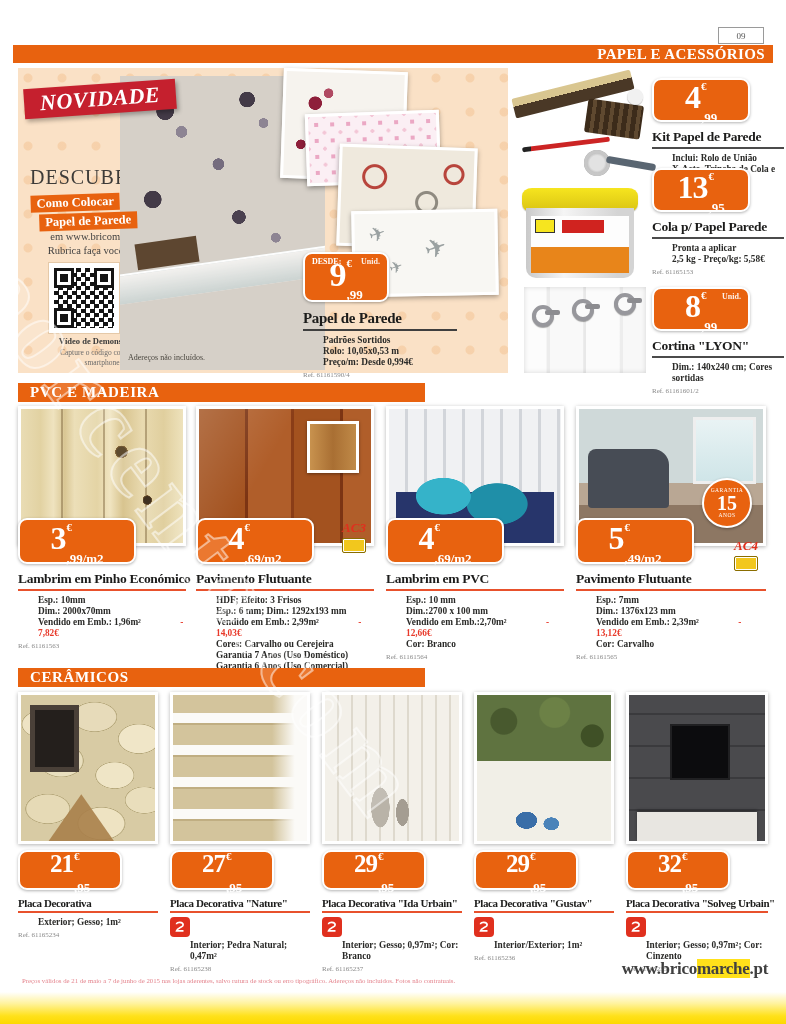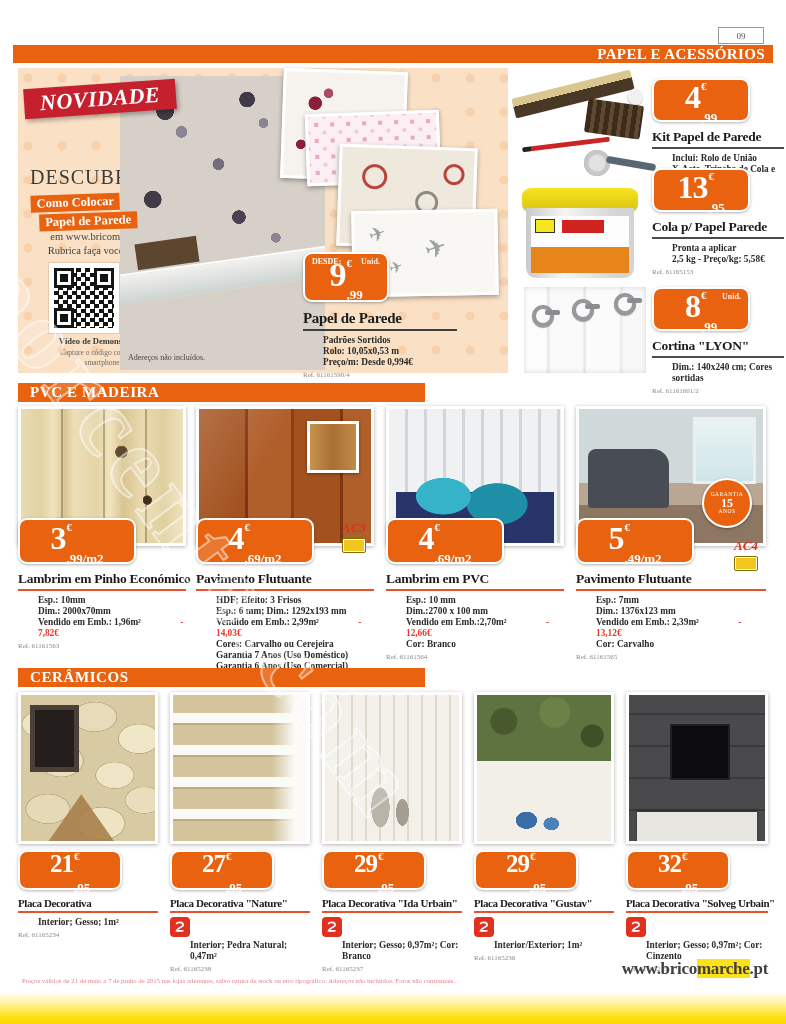--- a/index.html
+++ b/index.html
@@ -125,21 +125,21 @@
   .pvc-card .pname,.cer-card .pname{border-color:#e8512c;white-space:nowrap;}
   .pvc-card .pname{font-size:13.5px;}
   .cer-card .pname{font-size:11px;letter-spacing:-.4px;}
   .ac{position:absolute;right:8px;top:114px;display:flex;flex-direction:column;align-items:center;gap:2px;z-index:5;}
   .ac-txt{color:#e0301e;font-weight:bold;font-style:italic;font-size:13px;}
   .ac-ico{width:22px;height:13px;background:#f2c71d;border:1px solid #8a6d00;border-radius:2px;box-shadow:inset 0 0 0 1px #fff;}
   .warranty{position:absolute;right:14px;top:72px;width:46px;height:46px;border-radius:50%;background:#e8620f;
             border:2px solid #fff;box-shadow:0 1px 3px rgba(0,0,0,.35);color:#fff;display:flex;flex-direction:column;
             align-items:center;justify-content:center;line-height:1;z-index:5;}
   .w1,.w3{font-size:5.5px;letter-spacing:.5px;}
-  .w2{font-size:12px;font-weight:bold;}
+  .w2{font-size:20px;font-weight:bold;}
   .brandlogo{width:20px;height:20px;background:#e0301e;border-radius:4px;margin:3px 0 3px;display:flex;align-items:center;justify-content:center;}
   
   .ph-pine{background-color:#e7d8ae;background-image:
      radial-gradient(circle 8px at 62% 32%,#5d4a2e 60%,#8a6a3c 78%,transparent 80%),
      radial-gradient(circle 6px at 78% 68%,#3f3020 60%,#7a5c34 78%,transparent 80%),
      repeating-linear-gradient(90deg,transparent 0 40px,rgba(120,95,55,.45) 40px 42px),
      linear-gradient(90deg,#e9dcb4 0,#e2d2a2 12%,#efe3bf 20%,#d9c693 27%,#ecdfb8 33%,#e4d4a5 47%,#f0e4c0 55%,#d8c48f 63%,#e9dab0 75%,#e0cf9e 88%,#eee2bc 100%);}
   .ph-laminate{background-color:#9c4a22;background-image:
      linear-gradient(120deg,rgba(255,255,255,.18),transparent 40%),
      repeating-linear-gradient(90deg,#a3521f 0 46px,#7c3413 46px 49px,#b05e2a 49px 92px,#8a3d17 92px 95px);}
@@ -449,21 +449,21 @@
         <span class="pint">21</span>
         <span class="pfrac">
               <span class="peur">€</span>
               <span class="pcents">,95</span>
             </span>
       </span>
     </div>
     <div class="pname">Placa Decorativa</div>
 
     <div class="plines">
-          <div class="pline">Interior; Gesso; 1m²</div>
+          <div class="pline">Exterior; Gesso; 1m²</div>
         </div>
     <div class="pref">Ref. 61165234</div>
   </div>
       <div class="cer-card" style="left: 170px; width: 140px;">
     <div class="photo cer-photo ph-strips"></div>
     <div class="pbox cer-box">
       <span class="pnum">
         <span class="pint">27</span>
         <span class="pfrac">
               <span class="peur">€</span>

